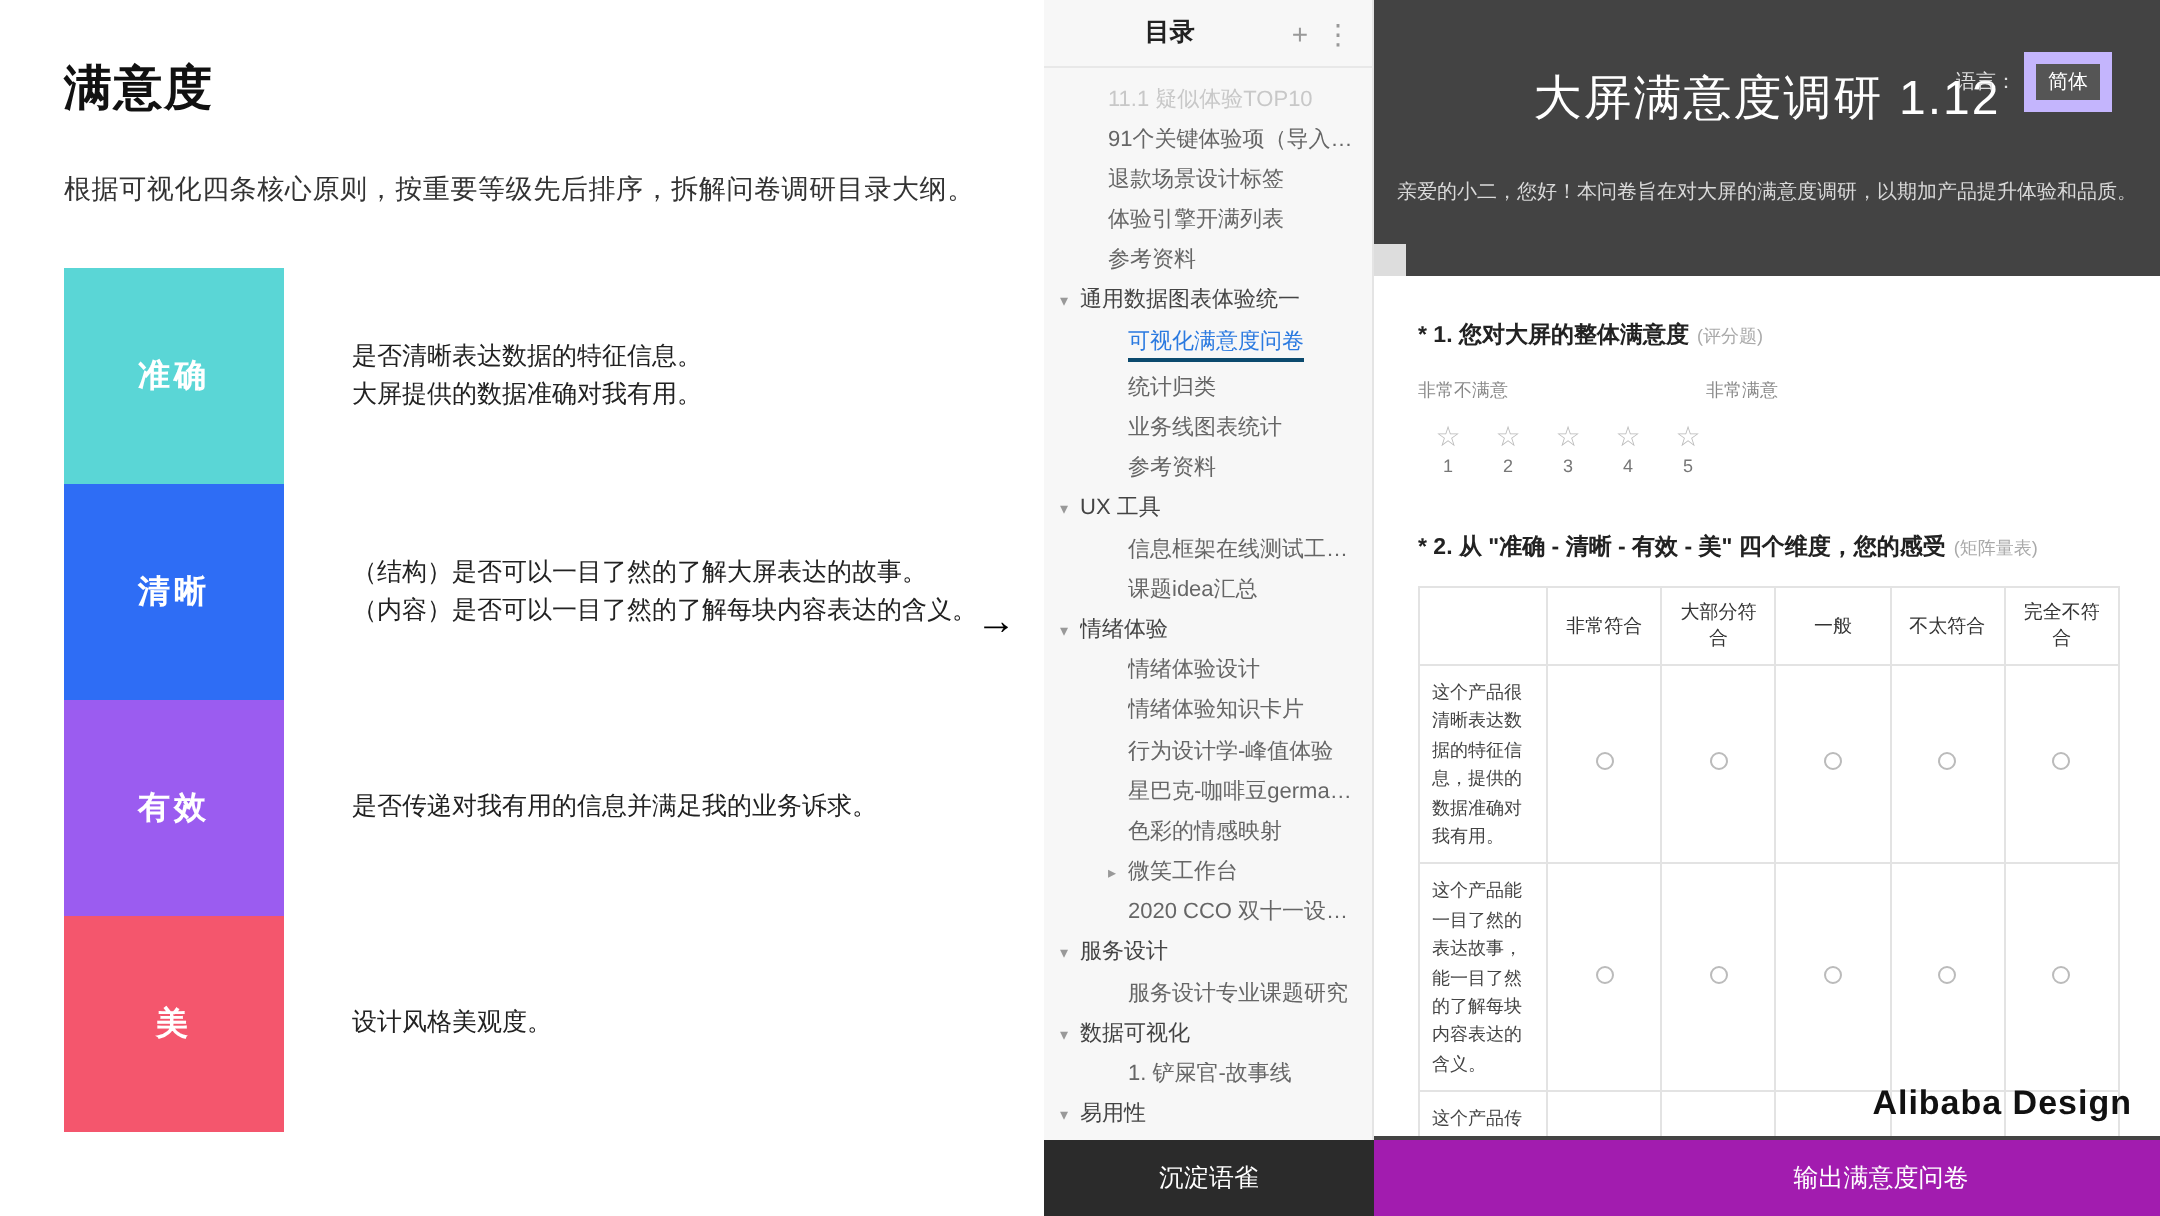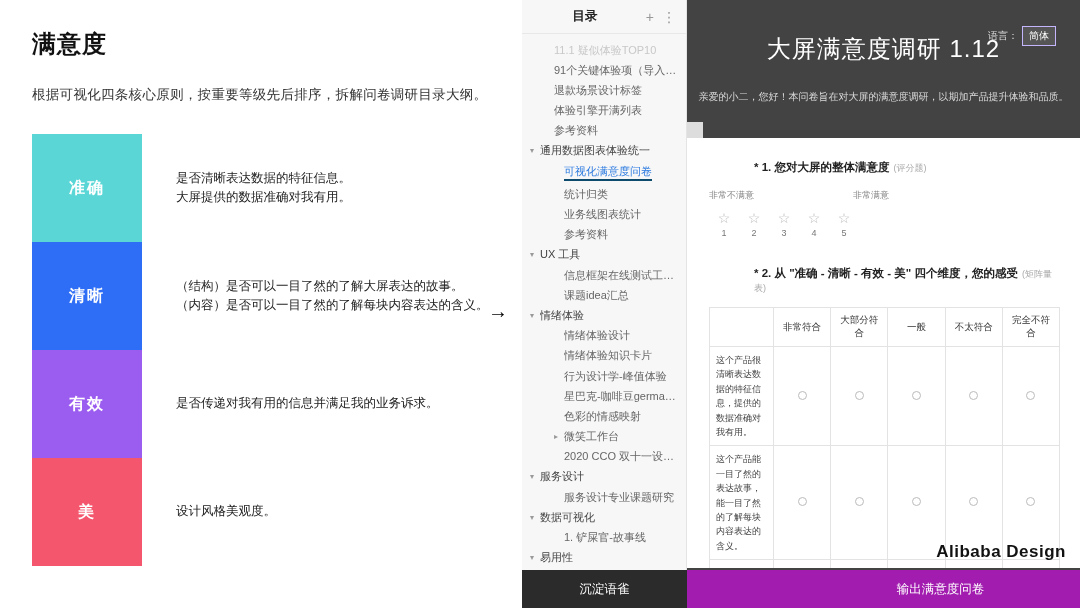--- a/index.html
+++ b/index.html
@@ -74,33 +74,33 @@
     display: flex; flex-direction: column; align-items: center; justify-content: center;
     position: relative;
   }
   .survey-title { font-size: 24px; letter-spacing: 1px; margin-bottom: 22px; }
   .survey-desc { font-size: 10px; color: #d9d9d9; line-height: 1.9; text-align: center; }
   .lang-box {
     position: absolute; top: 26px; right: 24px; display: flex; align-items: center;
     font-size: 10px; color: #ddd; justify-content: space-between;
   }
   .lang-select {
-    margin-left: 4px; background: #555; border: 1px solid #c4b5fd; color: #fff;
+    margin-left: 4px; background: #555; border: 6px solid #c4b5fd; color: #fff;
     font-size: 10px; padding: 2px 6px;
   }
   .tab-nub {
     position: absolute; left: 0; top: 122px; width: 16px; height: 16px;
     background: #ddd; font-size: 8px; color: #666;
   }
 
   .survey-body {
     background: #fff; height: 430px; padding: 22px 20px 0 22px; overflow: hidden;
     position: relative;
   }
-  .q-title { font-size: 11.5px; color: #222; font-weight: bold; margin-left: 45px; }
+  .q-title { font-size: 11.5px; color: #222; font-weight: bold; }
   .q-title .hint { font-size: 9px; color: #aaa; font-weight: normal; margin-left: 4px; }
   .scale-row { margin-top: 14px; }
   .scale-labels { display: flex; font-size: 9px; color: #888; width: 180px; justify-content: space-between; }
   .stars { display: flex; margin-top: 8px; }
   .star-cell { width: 30px; text-align: center; }
   .star { font-size: 14px; color: #bbb; }
   .star-num { font-size: 9px; color: #777; margin-top: 2px; }
 
   .q2 { margin-top: 28px; }
   table.matrix {

